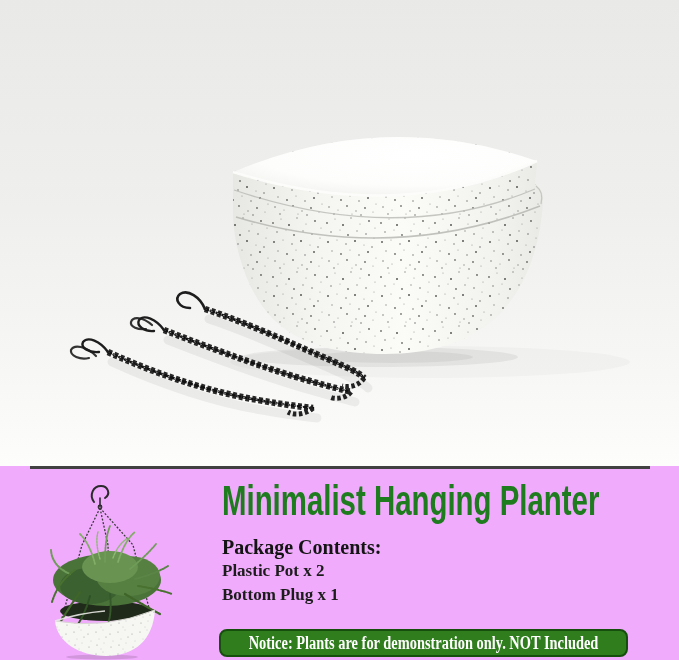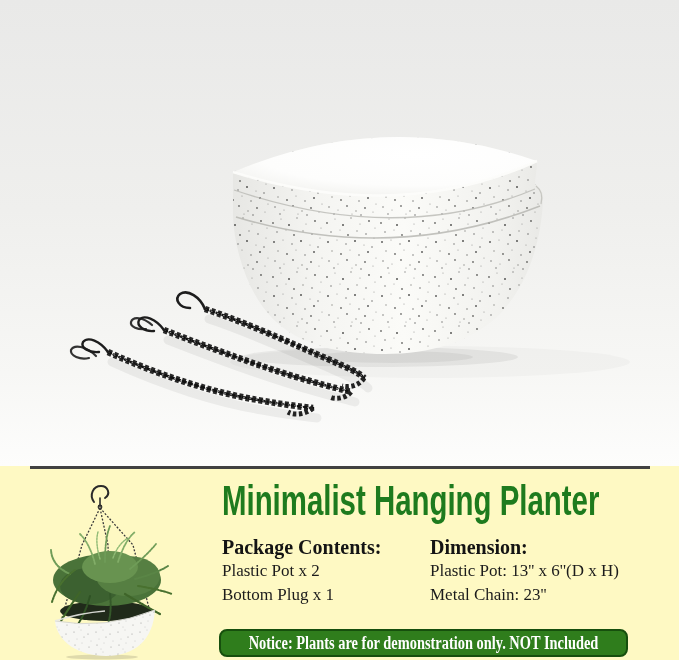--- a/index.html
+++ b/index.html
@@ -1,29 +1,29 @@
 <!DOCTYPE html>
 <html><head>
 <meta charset="utf-8">
 <style>
   html,body{margin:0;padding:0;background:#fff;}
-  .page{position:relative;width:679px;height:660px;background:#fef9c3;overflow:hidden;
+  .page{position:relative;width:679px;height:660px;background:#f0abfc;overflow:hidden;
         font-family:"Liberation Serif", serif;}
   .photo-area{position:absolute;left:0;top:0;width:679px;height:466px;}
   .divider{position:absolute;left:30px;top:466px;width:620px;height:3px;background:#414141;}
   .thumb{position:absolute;left:50px;top:474px;width:130px;height:186px;}
   .info{position:absolute;left:222px;top:479px;width:436px;}
   .title{margin:0;font-family:"Liberation Sans", sans-serif;font-weight:700;font-size:42px;
          line-height:44px;color:#1e7b1e;transform:scaleX(.70);transform-origin:left top;
          white-space:nowrap;}
   .cols{display:flex;margin-top:12px;}
   .col1{width:208px;}
   .col2{flex:1;}
   .heading{font-weight:700;font-size:20px;line-height:24px;color:#141414;}
-  .item{font-weight:400;font-size:17px;line-height:23.5px;color:#1c1c1c;white-space:nowrap;}
+  .item{font-weight:700;font-size:17px;line-height:23.5px;color:#1c1c1c;white-space:nowrap;}
   .notice{position:absolute;left:219px;top:629px;width:409px;height:28px;box-sizing:border-box;
           background:#2f7d1c;border:2px solid #164f0d;border-radius:8px;
           display:flex;align-items:center;justify-content:center;}
   .notice span{font-weight:700;font-size:18px;color:#ffffff;white-space:nowrap;
                transform:scaleX(.80);}
 </style>
 </head>
 <body>
 
 <div class="page">
@@ -227,25 +227,20 @@
   </div>
 
   <div class="info">
     <h1 class="title">Minimalist Hanging Planter</h1>
     <div class="cols">
       <div class="col1">
         <div class="heading">Package Contents:</div>
         <div class="item">Plastic Pot x 2</div>
         <div class="item">Bottom Plug x 1</div>
       </div>
-      <div class="col2">
-        <div class="heading">Dimension:</div>
-        <div class="item">Plastic Pot: 13'' x 6''(D x H)</div>
-        <div class="item">Metal Chain: 23''</div>
-      </div>
     </div>
   </div>
 
   <div class="notice">
     <span>Notice: Plants are for demonstration only. NOT Included</span>
   </div>
 
 </div>
 
 </body></html>

